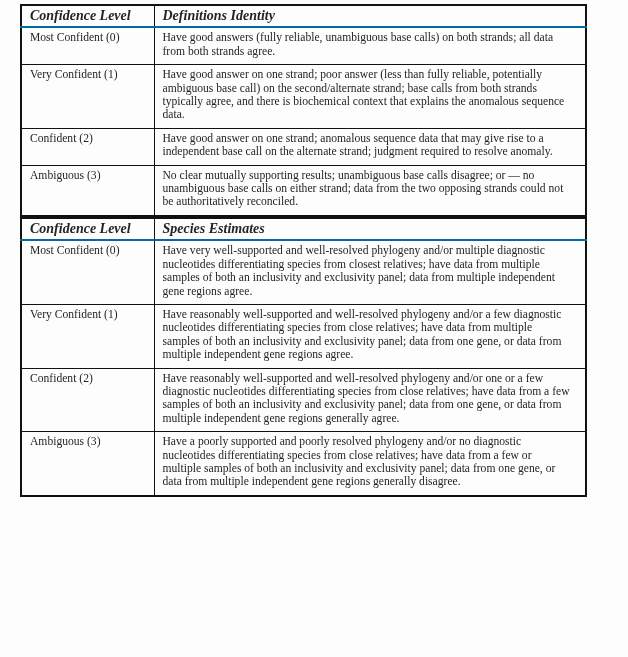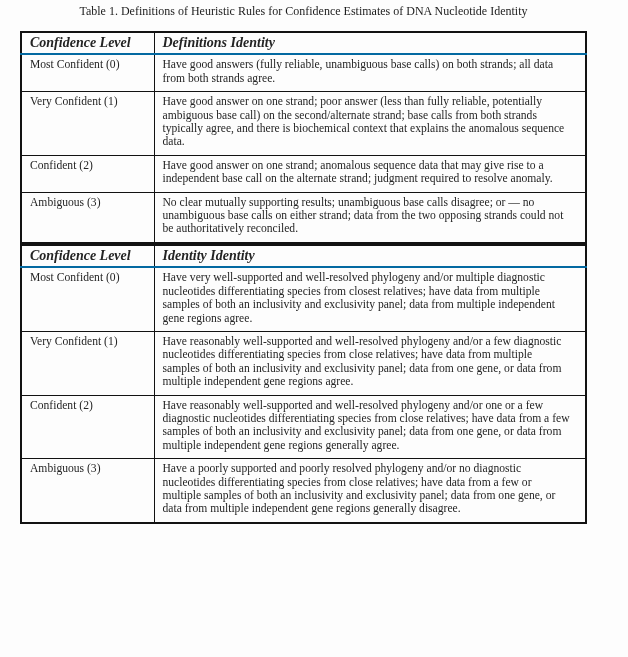--- a/index.html
+++ b/index.html
@@ -52,21 +52,20 @@
     font-size: 14px;
   }
   td.def-cell { padding-right: 14px; margin-left: 36px; }
 </style>
 </head>
 <body>
 
 <div class="page">
 
   <section class="table-block">
-    <div class="caption">Table 1. Definitions of Heuristic Rules for Confidence Estimates of DNA Nucleotide Identity</div>
     <table class="rules-table">
       <colgroup>
           <col class="col-level">
           <col class="col-def">
         </colgroup>
       <thead>
         <tr>
           <th>Confidence Level</th>
           <th>Definitions Identity</th>
         </tr>
@@ -94,21 +93,21 @@
 
   <section class="table-block">
     <table class="rules-table">
       <colgroup>
           <col class="col-level">
           <col class="col-def">
         </colgroup>
       <thead>
         <tr>
           <th>Confidence Level</th>
-          <th>Identity Identity</th>
+          <th>Species Estimates</th>
         </tr>
       </thead>
       <tbody>
         <tr>
           <td>Most Confident (0)</td>
           <td class="def-cell">Have very well-supported and well-resolved phylogeny and/or multiple diagnostic nucleotides differentiating species from closest relatives; have data from multiple samples of both an inclusivity and exclusivity panel; data from multiple independent gene regions agree.</td>
         </tr>
         <tr>
           <td>Very Confident (1)</td>
           <td class="def-cell">Have reasonably well-supported and well-resolved phylogeny and/or a few diagnostic nucleotides differentiating species from close relatives; have data from multiple samples of both an inclusivity and exclusivity panel; data from one gene, or data from multiple independent gene regions agree.</td>

